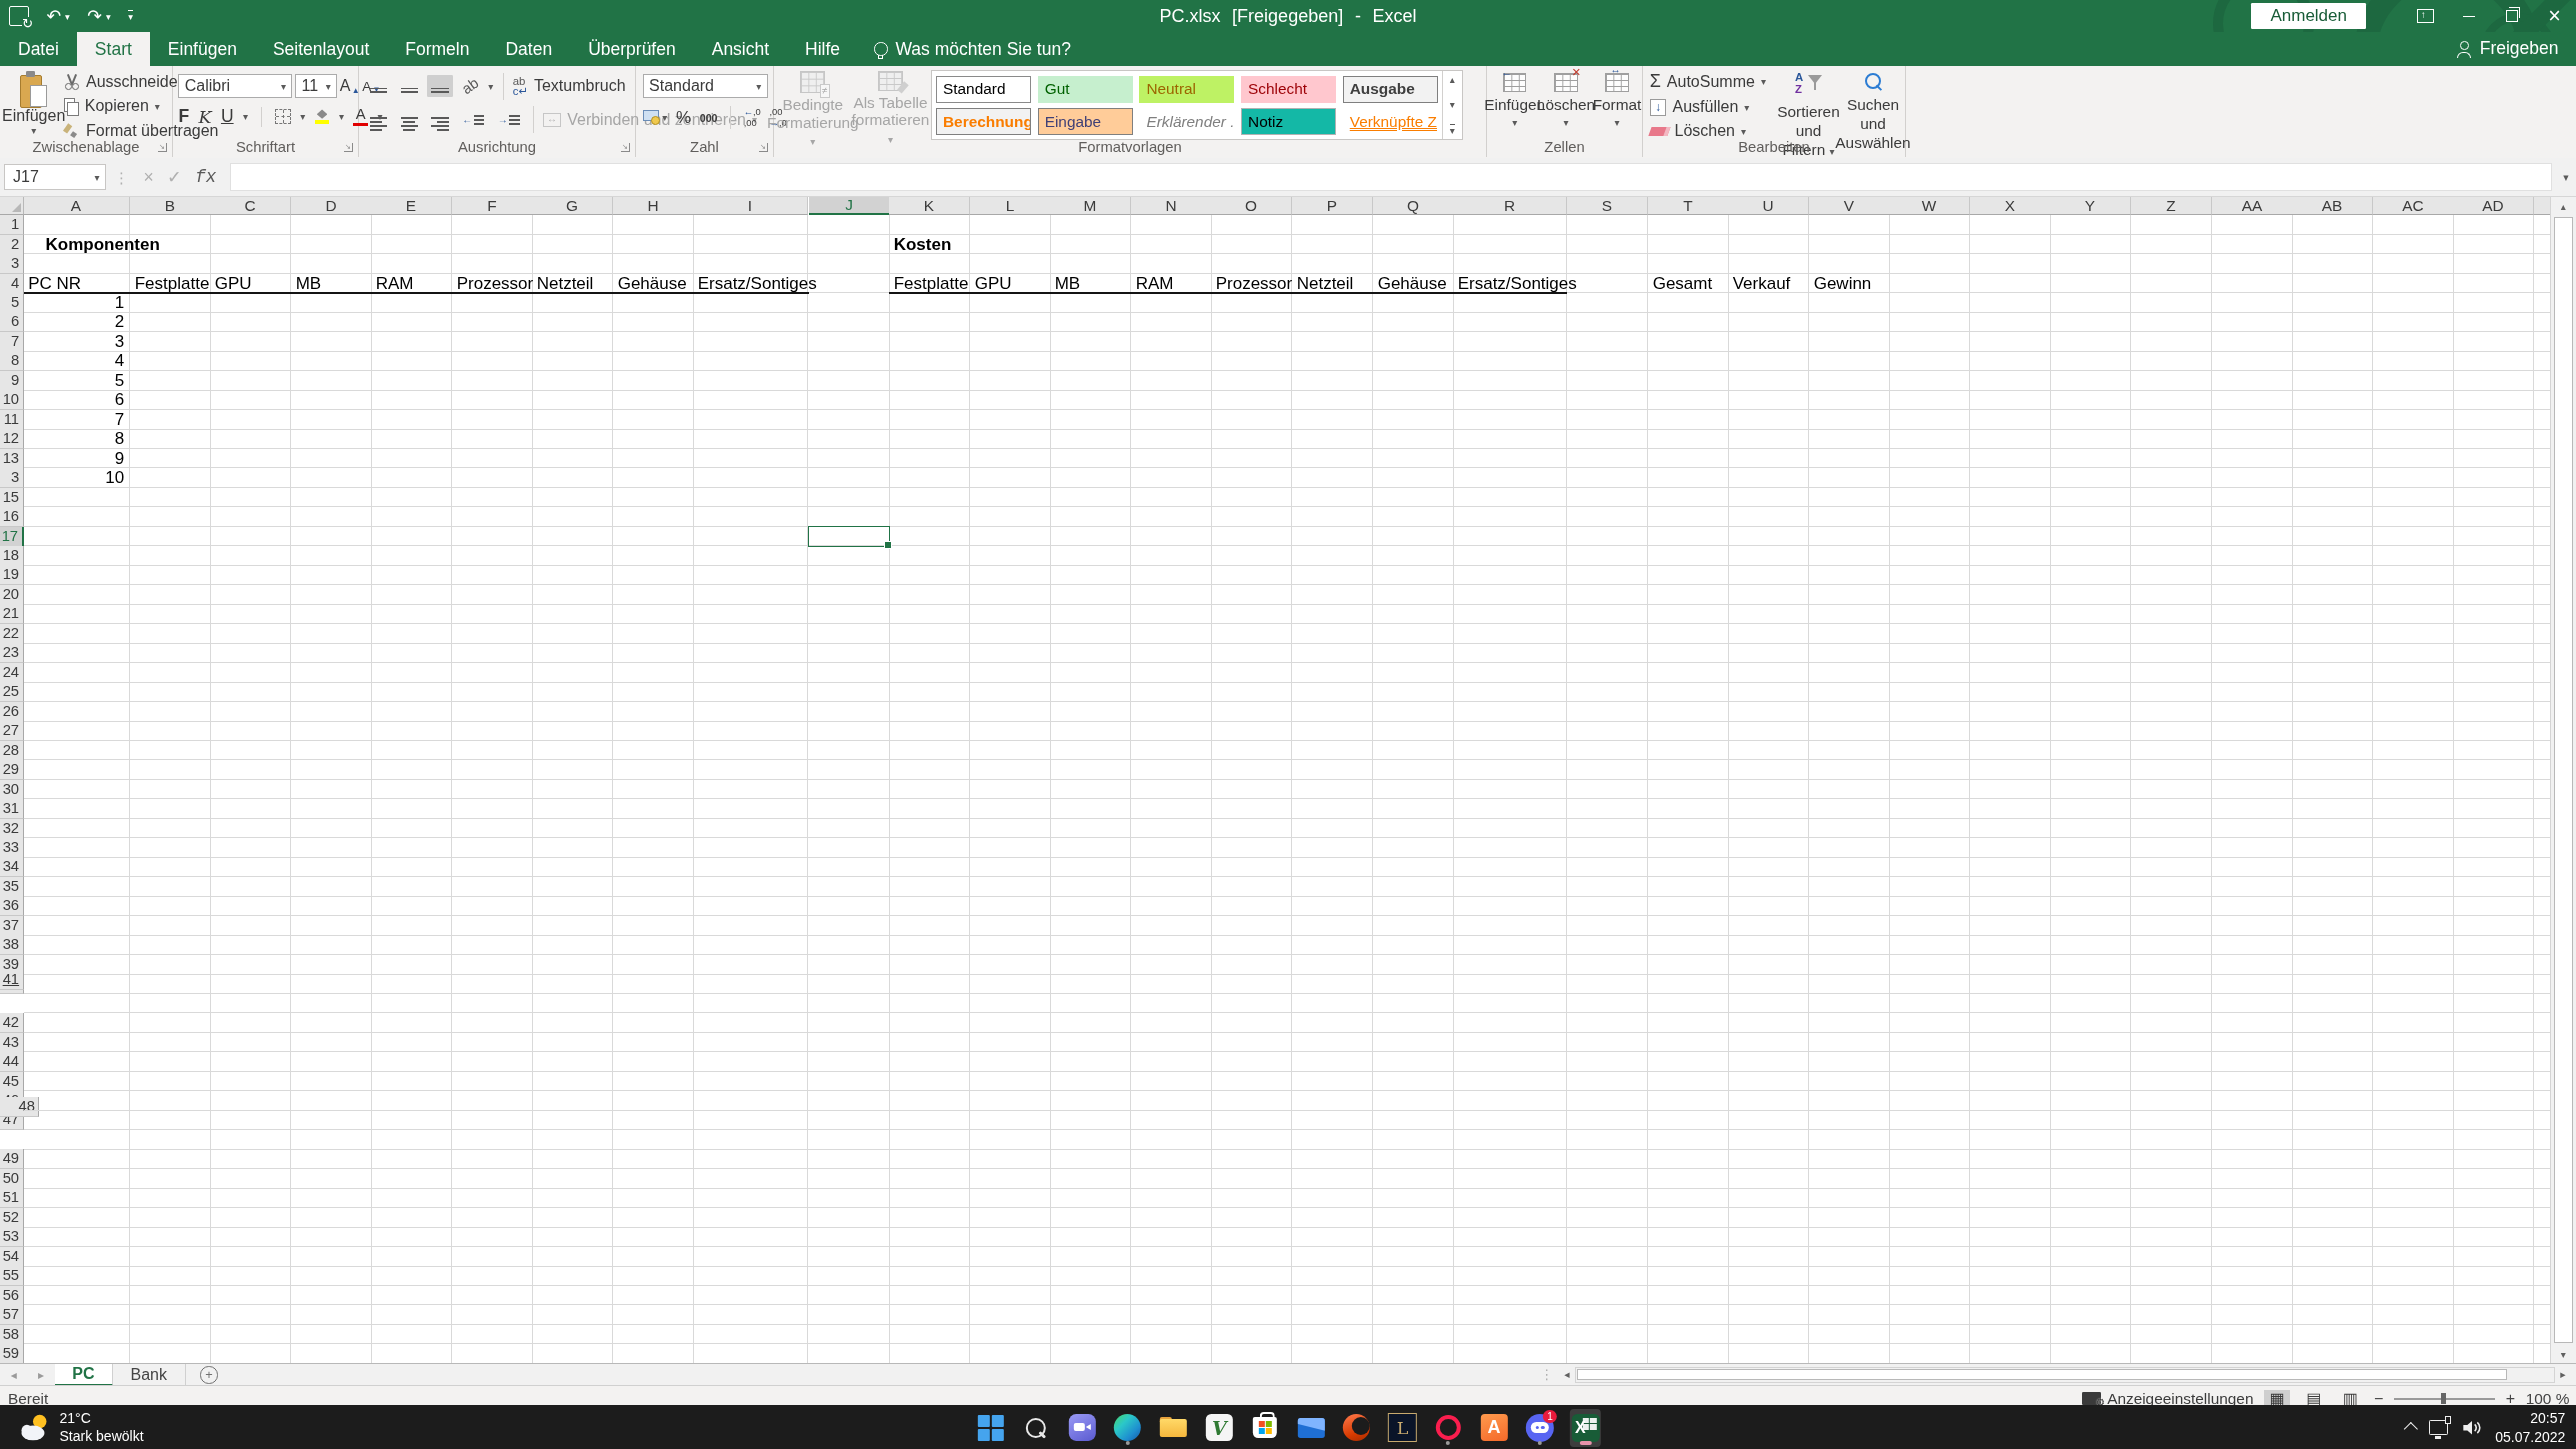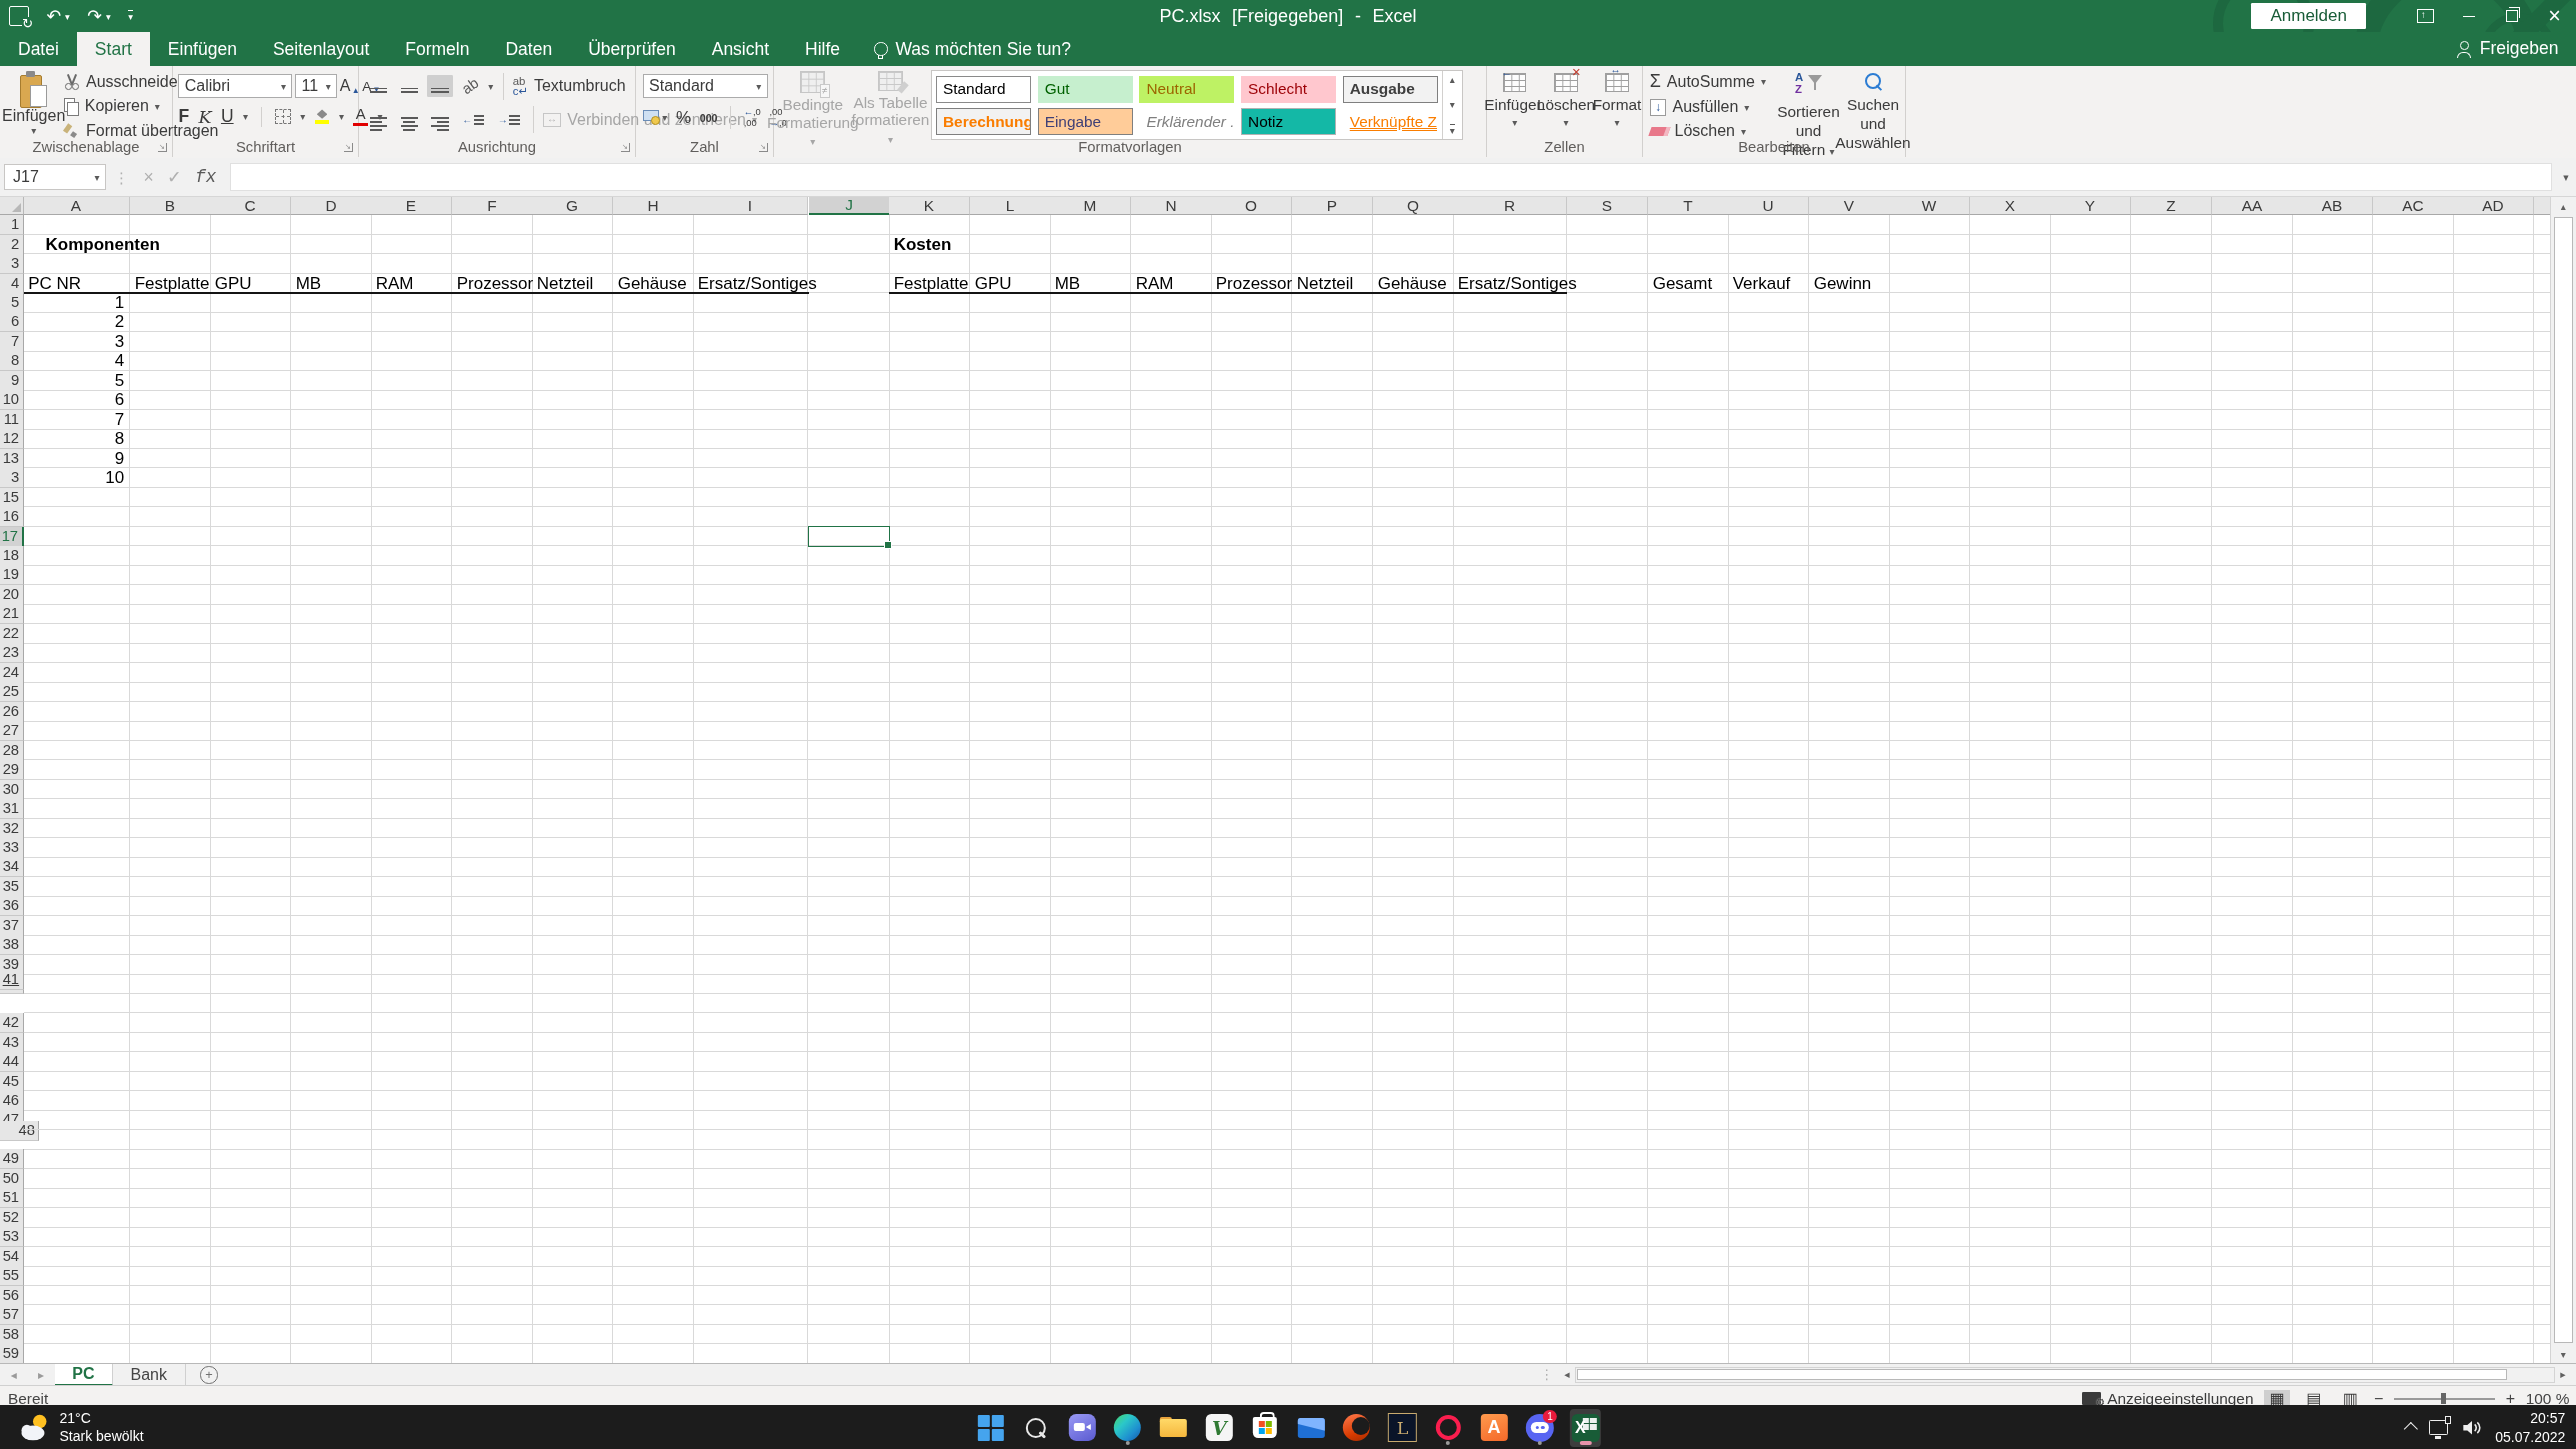--- a/index.html
+++ b/index.html
@@ -657,21 +657,21 @@
         <div class="rowh" style="top: 738px;">38</div>
         <div class="rowh" style="top: 758px;">39</div>
         <div class="rowh" style="top: 777px;">40</div>
         <div class="rowh" style="top: 773px; text-decoration: underline;">41</div>
         <div class="rowh" style="top: 816px;">42</div>
         <div class="rowh" style="top: 836px;">43</div>
         <div class="rowh" style="top: 855px;">44</div>
         <div class="rowh" style="top: 875px;">45</div>
         <div class="rowh" style="top: 894px;">46</div>
         <div class="rowh" style="top: 913px;">47</div>
-        <div class="rowh" style="top: 924px; padding-left: 35px;">48</div>
+        <div class="rowh" style="top: 900px; padding-left: 35px;">48</div>
         <div class="rowh" style="top: 952px;">49</div>
         <div class="rowh" style="top: 972px;">50</div>
         <div class="rowh" style="top: 991px;">51</div>
         <div class="rowh" style="top: 1011px;">52</div>
         <div class="rowh" style="top: 1030px;">53</div>
         <div class="rowh" style="top: 1050px;">54</div>
         <div class="rowh" style="top: 1069px;">55</div>
         <div class="rowh" style="top: 1089px;">56</div>
         <div class="rowh" style="top: 1108px;">57</div>
         <div class="rowh" style="top: 1128px;">58</div>

